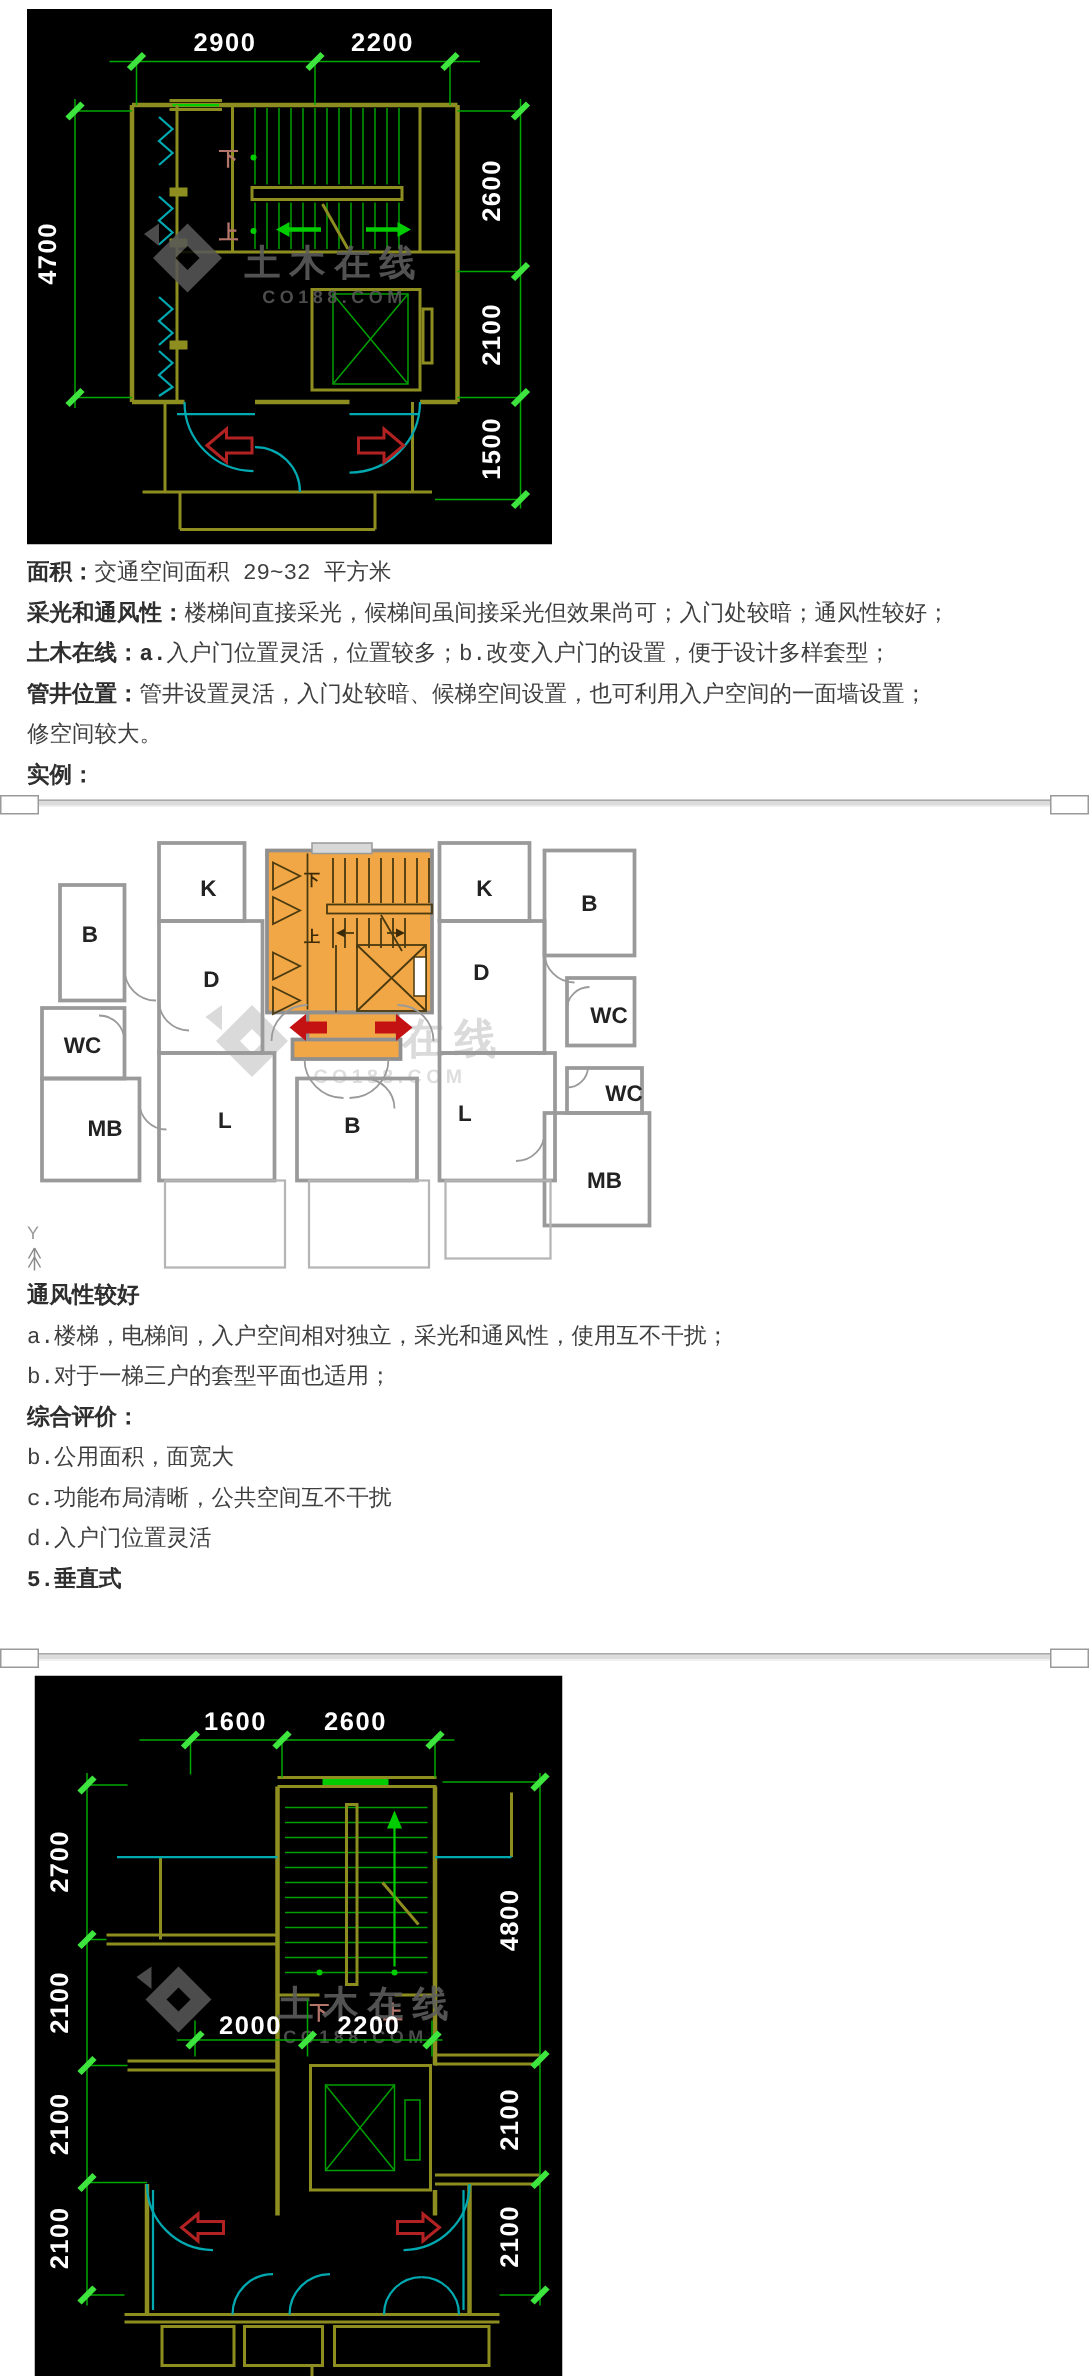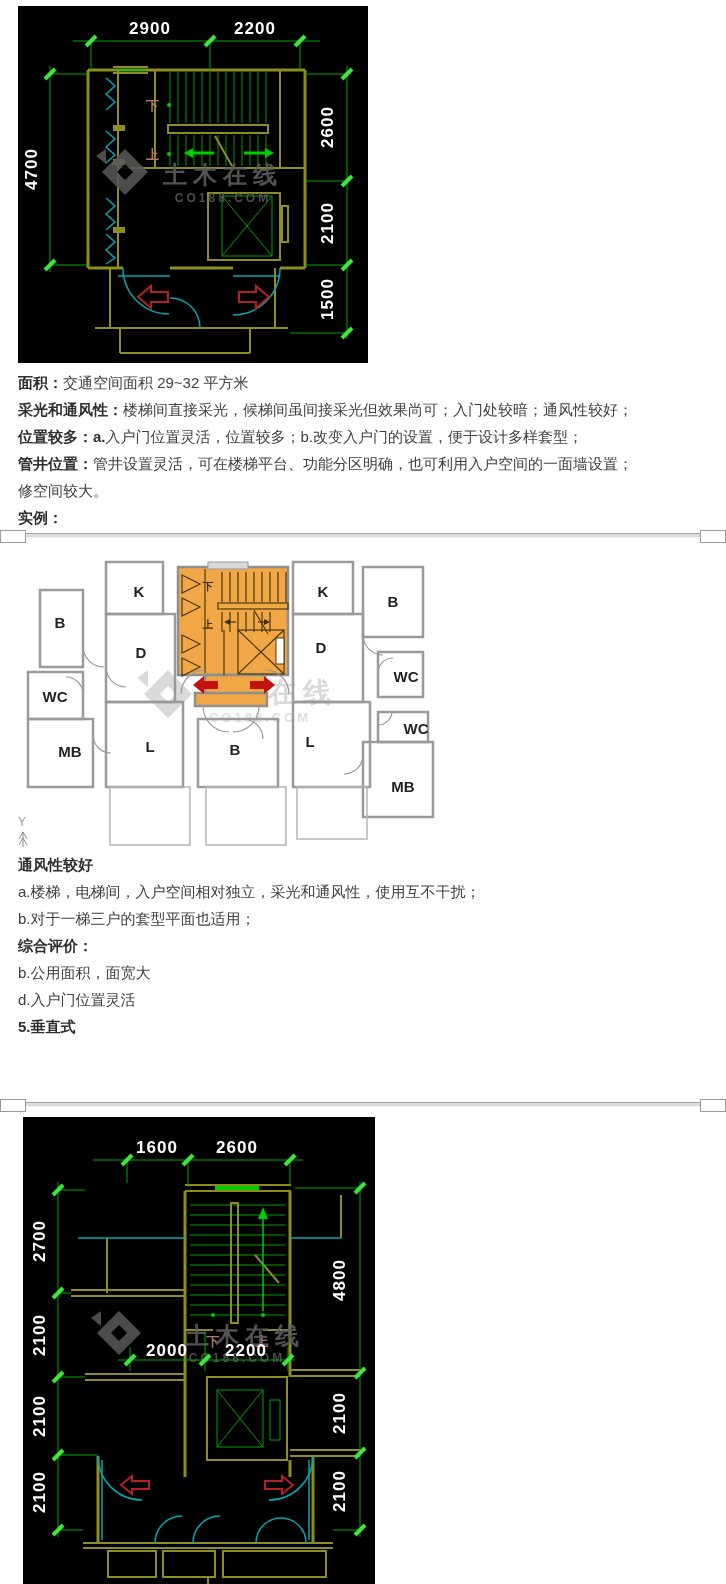--- a/index.html
+++ b/index.html
@@ -1,21 +1,21 @@
 <!DOCTYPE html>
 <html><head>
 <meta charset="utf-8">
 <style>
   html,body{margin:0;padding:0;background:#fff;}
   body{width:726px;height:1584px;position:relative;overflow:hidden;
        font-family:"Liberation Sans",sans-serif;}
   .abs{position:absolute;}
   
   .sec{position:absolute;left:18px;width:702px;font-size:15px;color:#3f3f3f;}
-  .sec p{margin:0;line-height:27px;}
+  .sec p{margin:0;line-height:27px;font-family:Liberation Mono, monospace;}
   .lbl{font-weight:bold;color:#2e2e2e;}
   
   .divider{position:absolute;left:0;width:726px;height:13px;}
   .divider .bar{position:absolute;left:0;right:0;top:4px;height:3px;background:#dcdcdc;
                 border-top:1px solid #a8a8a8;border-bottom:1px solid #f2f2f2;}
   .divider .handle{position:absolute;width:24px;height:11px;background:#fff;border:1px solid #9a9a9a;top:1px;}
   .divider .handle.left{left:0;}
   .divider .handle.right{right:0;}
   
   svg{display:block;}
@@ -159,22 +159,22 @@
     <line class="tick" x1="324" y1="332" x2="334" y2="322"></line>
     <text class="dimtext" transform="translate(315 121) rotate(-90)" text-anchor="middle">2600</text>
     <text class="dimtext" transform="translate(315 217) rotate(-90)" text-anchor="middle">2100</text>
     <text class="dimtext" transform="translate(315 293) rotate(-90)" text-anchor="middle">1500</text>
   </g>
 </svg>
 
 <div class="sec" style="top:369px">
   <p><span class="lbl">面积：</span><span>交通空间面积 29~32 平方米</span></p>
   <p><span class="lbl">采光和通风性：</span><span>楼梯间直接采光，候梯间虽间接采光但效果尚可；入门处较暗；通风性较好；</span></p>
-  <p><span class="lbl">位置较多：a.</span><span>入户门位置灵活，位置较多；b.改变入户门的设置，便于设计多样套型；</span></p>
-  <p><span class="lbl">管井位置：</span><span>管井设置灵活，可在楼梯平台、功能分区明确，也可利用入户空间的一面墙设置；</span></p>
+  <p><span class="lbl">土木在线：a.</span><span>入户门位置灵活，位置较多；b.改变入户门的设置，便于设计多样套型；</span></p>
+  <p><span class="lbl">管井位置：</span><span>管井设置灵活，入门处较暗、候梯空间设置，也可利用入户空间的一面墙设置；</span></p>
   <p><span class="lbl"></span><span>修空间较大。</span></p>
   <p><span class="lbl">实例：</span><span></span></p>
 </div>
 
 <div class="divider" style="top:529px">
   <div class="bar"></div>
   <div class="handle left"></div>
   <div class="handle right"></div>
 </div>
 
@@ -278,20 +278,21 @@
     <path class="axisline" d="M13 290L9 297M13 290L17 297M13 296L9 303M13 296L17 303"></path>
   </g>
 </svg>
 
 <div class="sec" style="top:851px">
   <p class="lbl">通风性较好</p>
   <p>a.楼梯，电梯间，入户空间相对独立，采光和通风性，使用互不干扰；</p>
   <p>b.对于一梯三户的套型平面也适用；</p>
   <p class="lbl">综合评价：</p>
   <p>b.公用面积，面宽大</p>
+  <p>c.功能布局清晰，公共空间互不干扰</p>
   <p>d.入户门位置灵活</p>
   <p><span class="lbl">5.</span><span class="lbl">垂直式</span></p>
 </div>
 
 <div class="divider" style="top:1098px">
   <div class="bar"></div>
   <div class="handle left"></div>
   <div class="handle right"></div>
 </div>
 

